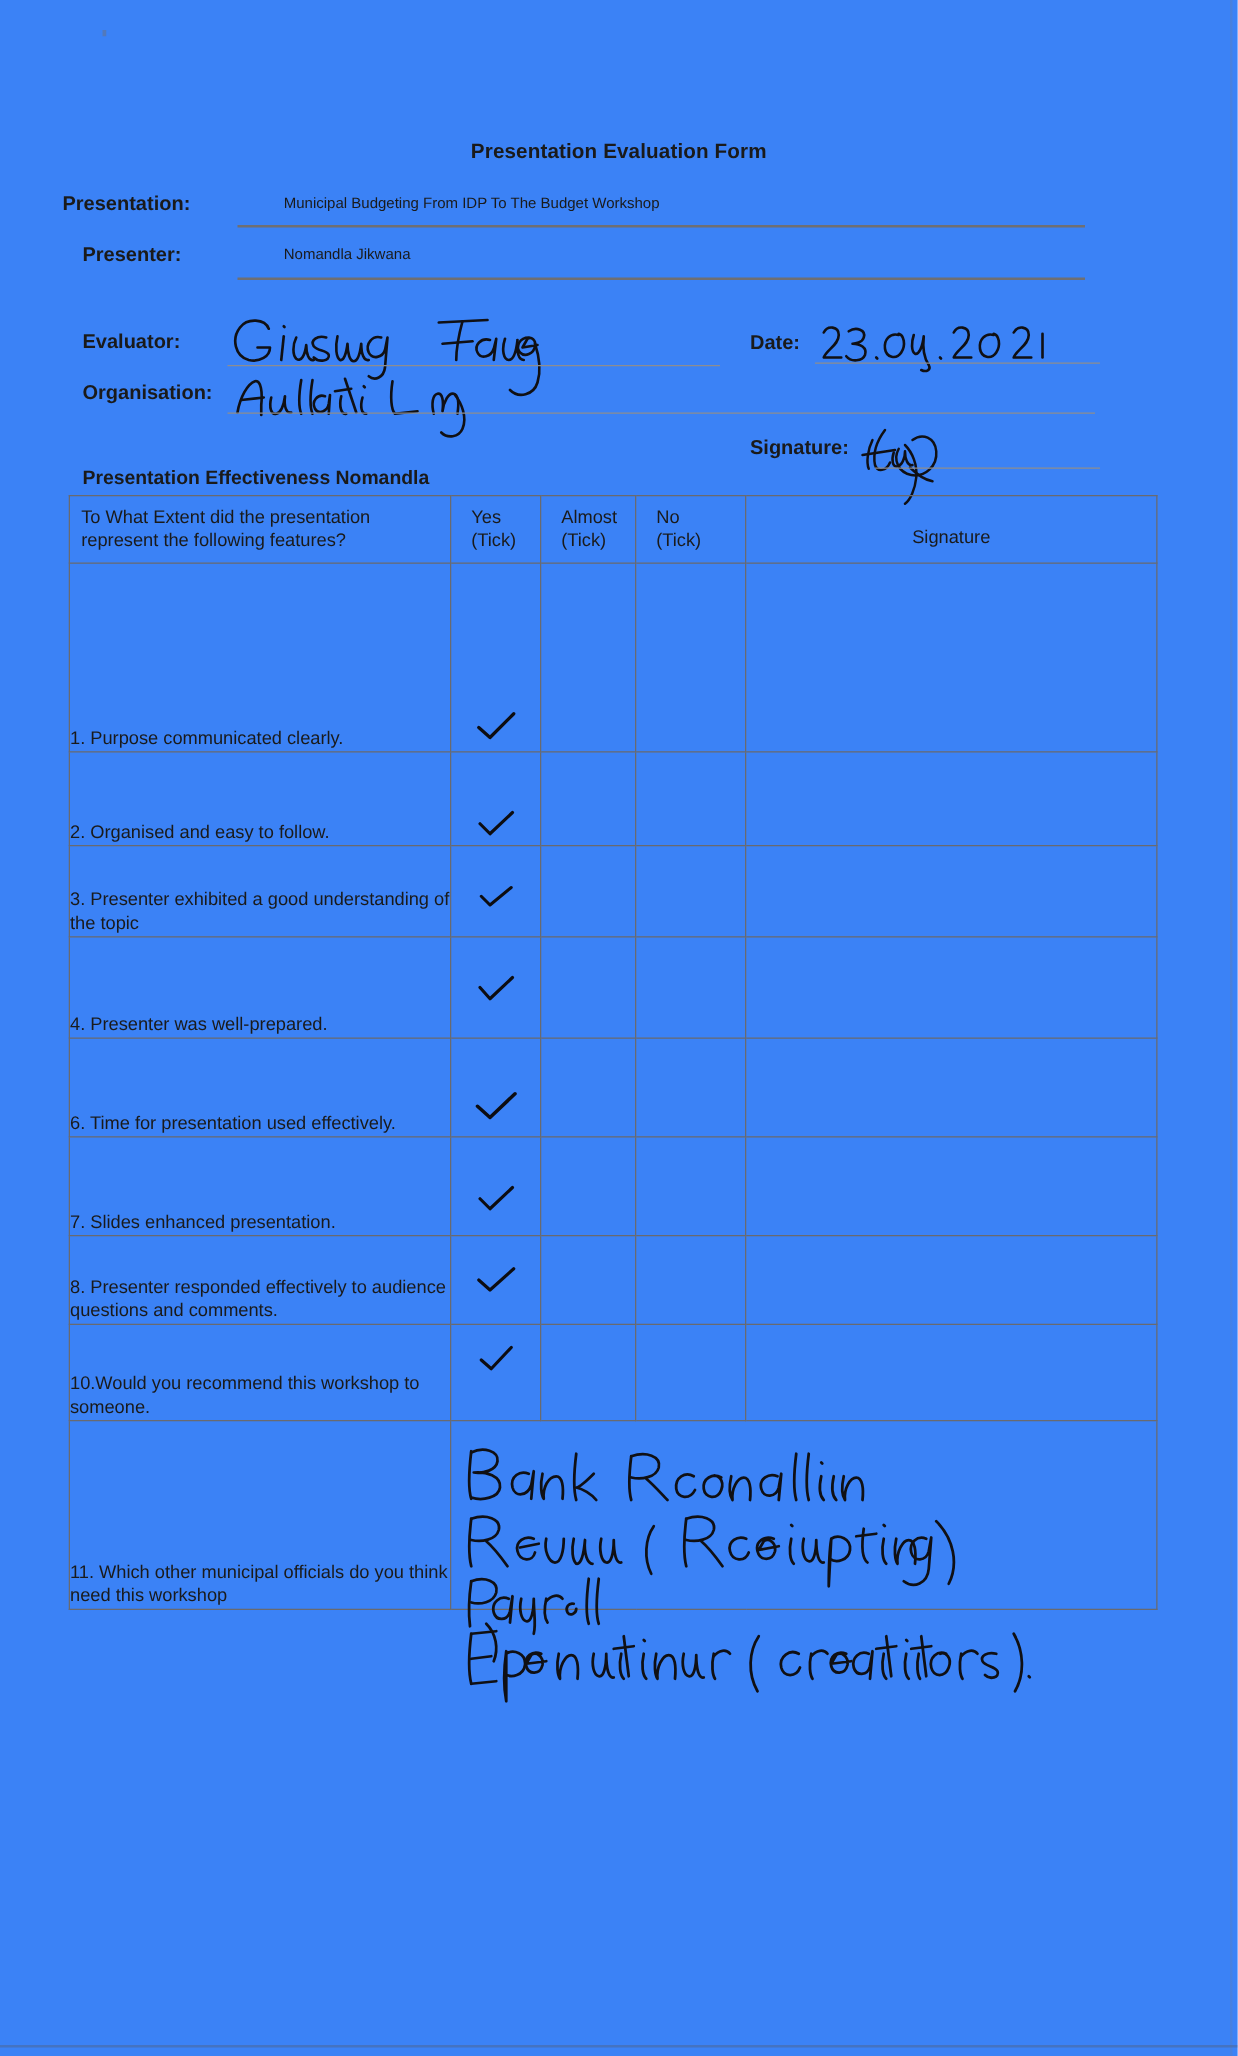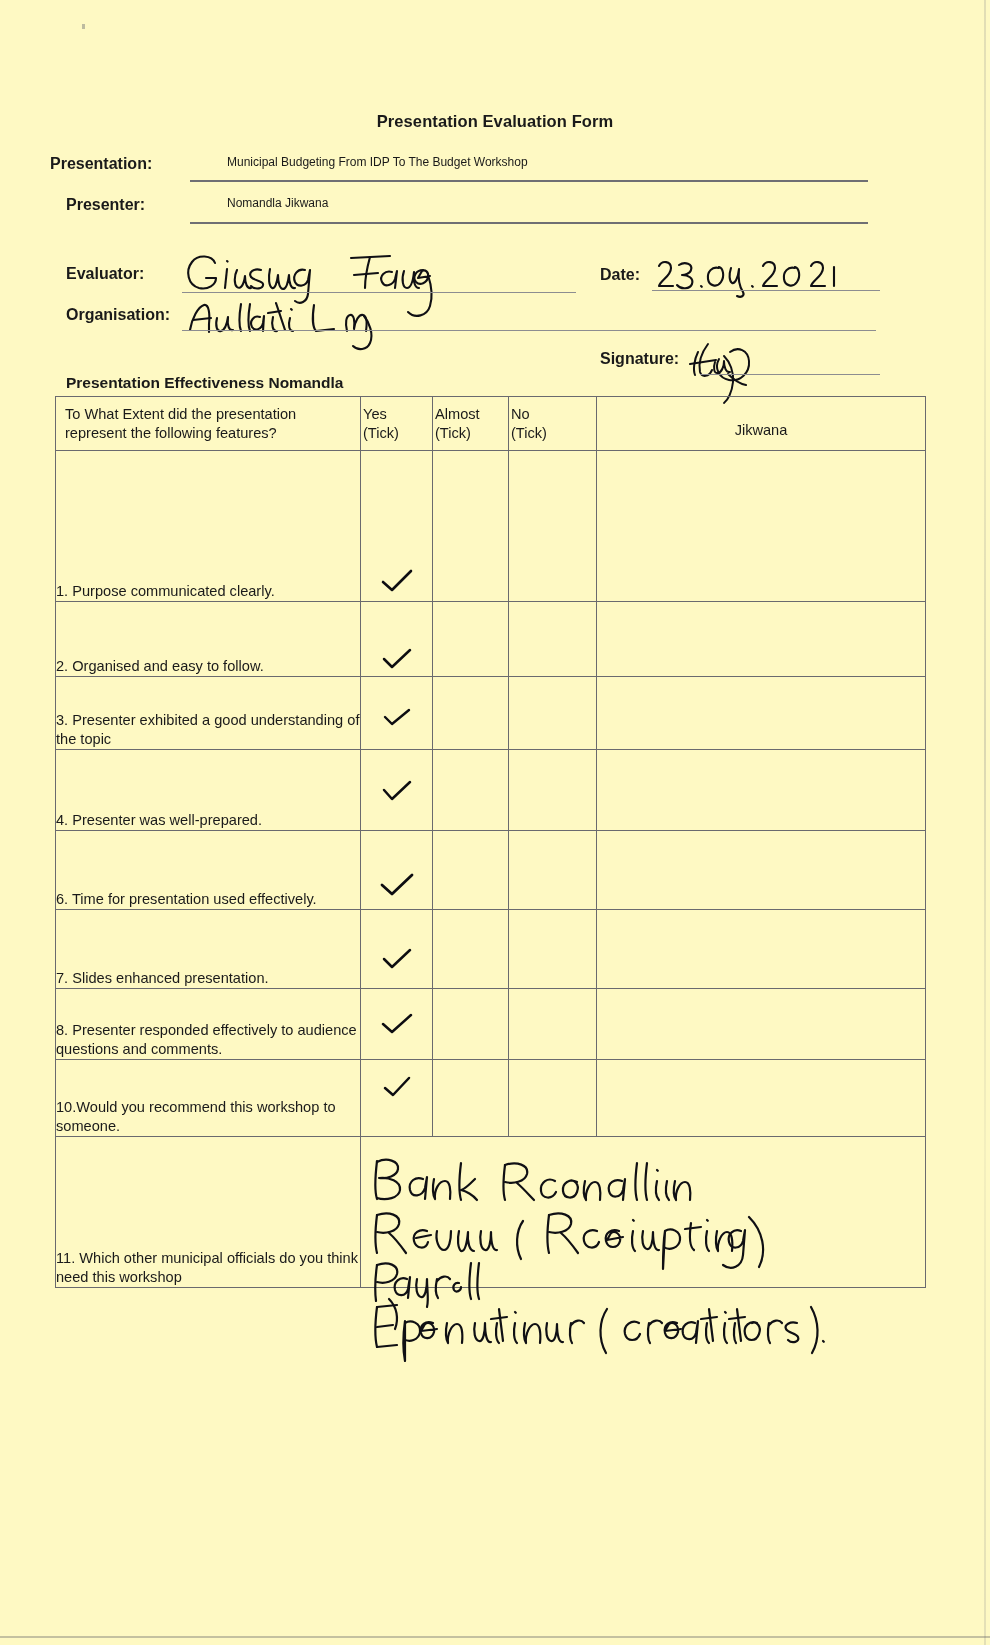--- a/index.html
+++ b/index.html
@@ -12,21 +12,21 @@
     height: 1645px;
     position: relative;
     font-family: "Liberation Sans", sans-serif;
     color: #1a1a1a;
     overflow: hidden;
   }
 
   .page {
     position: absolute;
     inset: 0;
-    background: #fef9c3;
+    background: #3b82f6;
   }
 
   
   .scan-edge-right {
     position: absolute;
     top: 0; left: 984px;
     width: 2px; height: 1645px;
     background: linear-gradient(to bottom,
       rgba(120,120,130,0.22) 0%,
       rgba(120,120,130,0.10) 20%,
@@ -120,21 +120,21 @@
   .c-no   { width: 88px; }
   .c-com  { width: 329px; }
 
   .hdr td { vertical-align: top; }
   .hdr .crit-head {
     padding: 8px 8px 6px 9px;
     line-height: 1.32;
     margin-top: 34px;
   }
   .hdr .tick-head {
-    padding: 8px 0 6px 2px;
+    padding: 8px 0 6px 16px;
     line-height: 1.32;
   }
   .hdr .com-head {
     text-align: center;
     vertical-align: bottom;
     padding: 0 0 10px 0;
   }
 
   .crit-cell {
     padding: 0 6px 6px 9px;
@@ -279,21 +279,21 @@
           <div>(Tick)</div>
         </td>
         <td class="tick-head">
           <div>Almost</div>
           <div>(Tick)</div>
         </td>
         <td class="tick-head">
           <div>No</div>
           <div>(Tick)</div>
         </td>
-        <td class="com-head">Jikwana</td>
+        <td class="com-head">Signature</td>
       </tr>
 
       <tr>
         <td class="crit-cell" style="height:150px;">1. Purpose communicated clearly.</td>
         <td class="tick-cell">
           <span class="tick" style="bottom:8px;">
             <svg width="36" height="24" viewBox="0 0 36 24">
                 <path d="M4 13 L13 21 L32 2" stroke-width="2.6"></path>
               </svg>
           </span>

